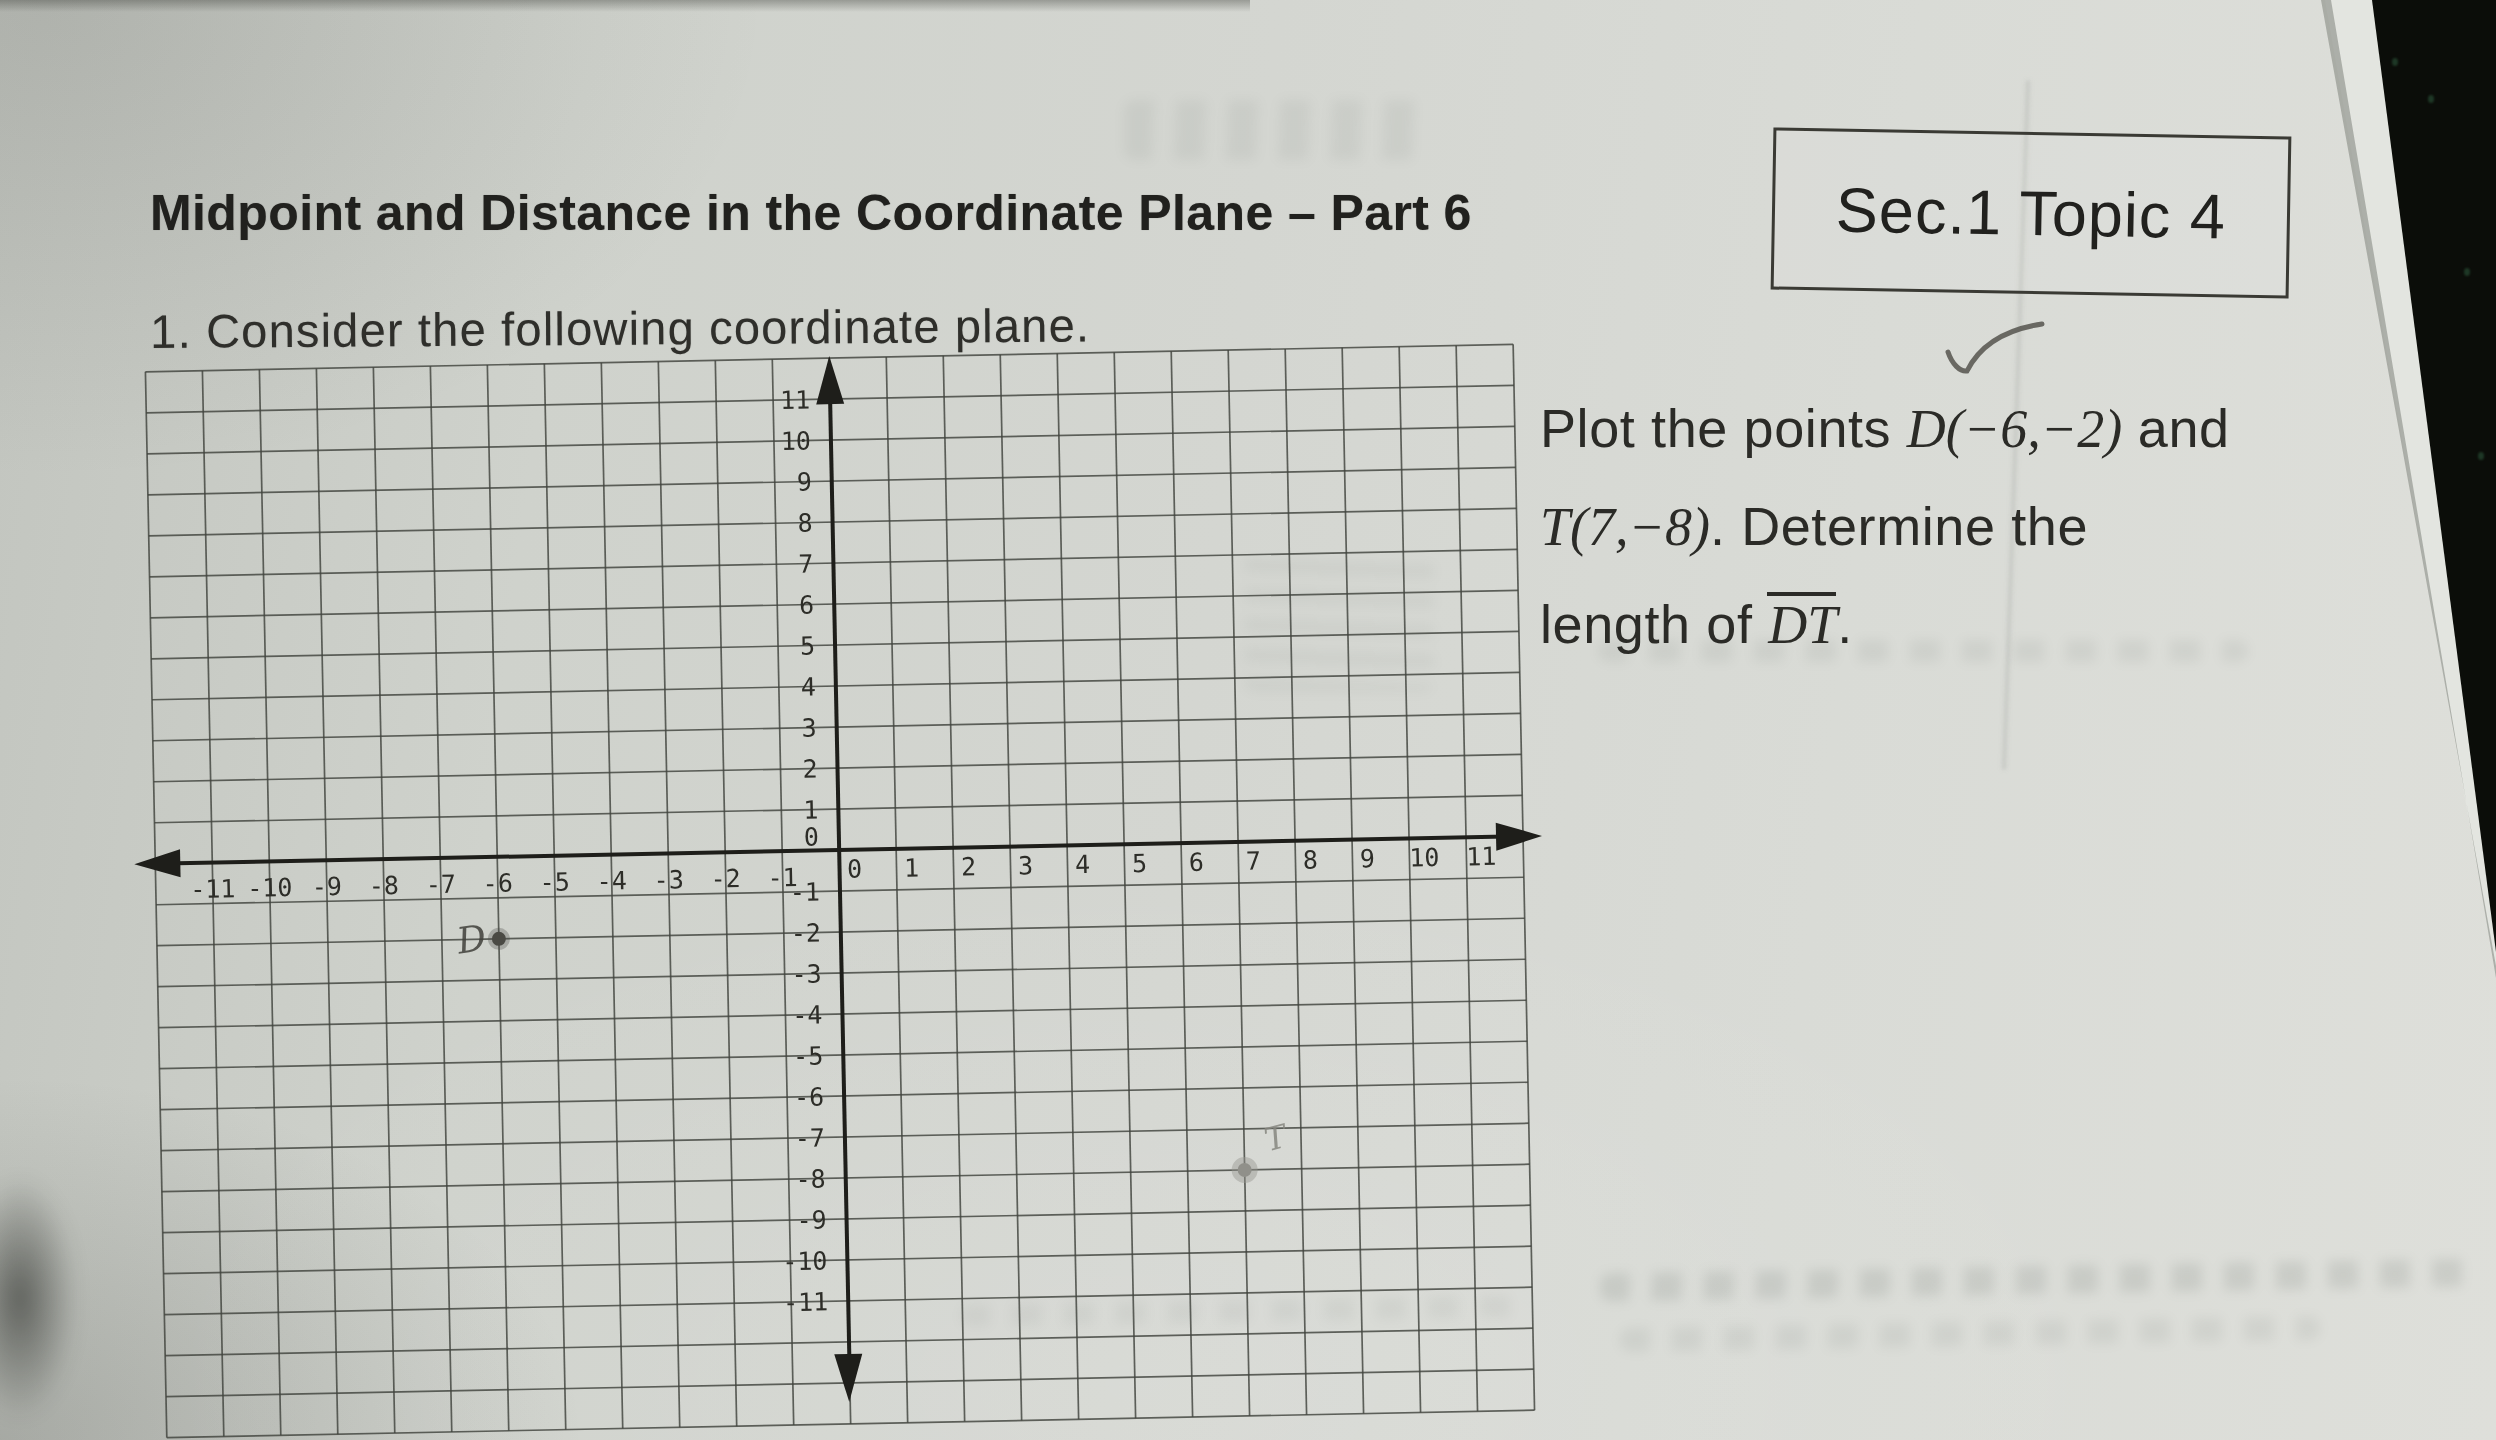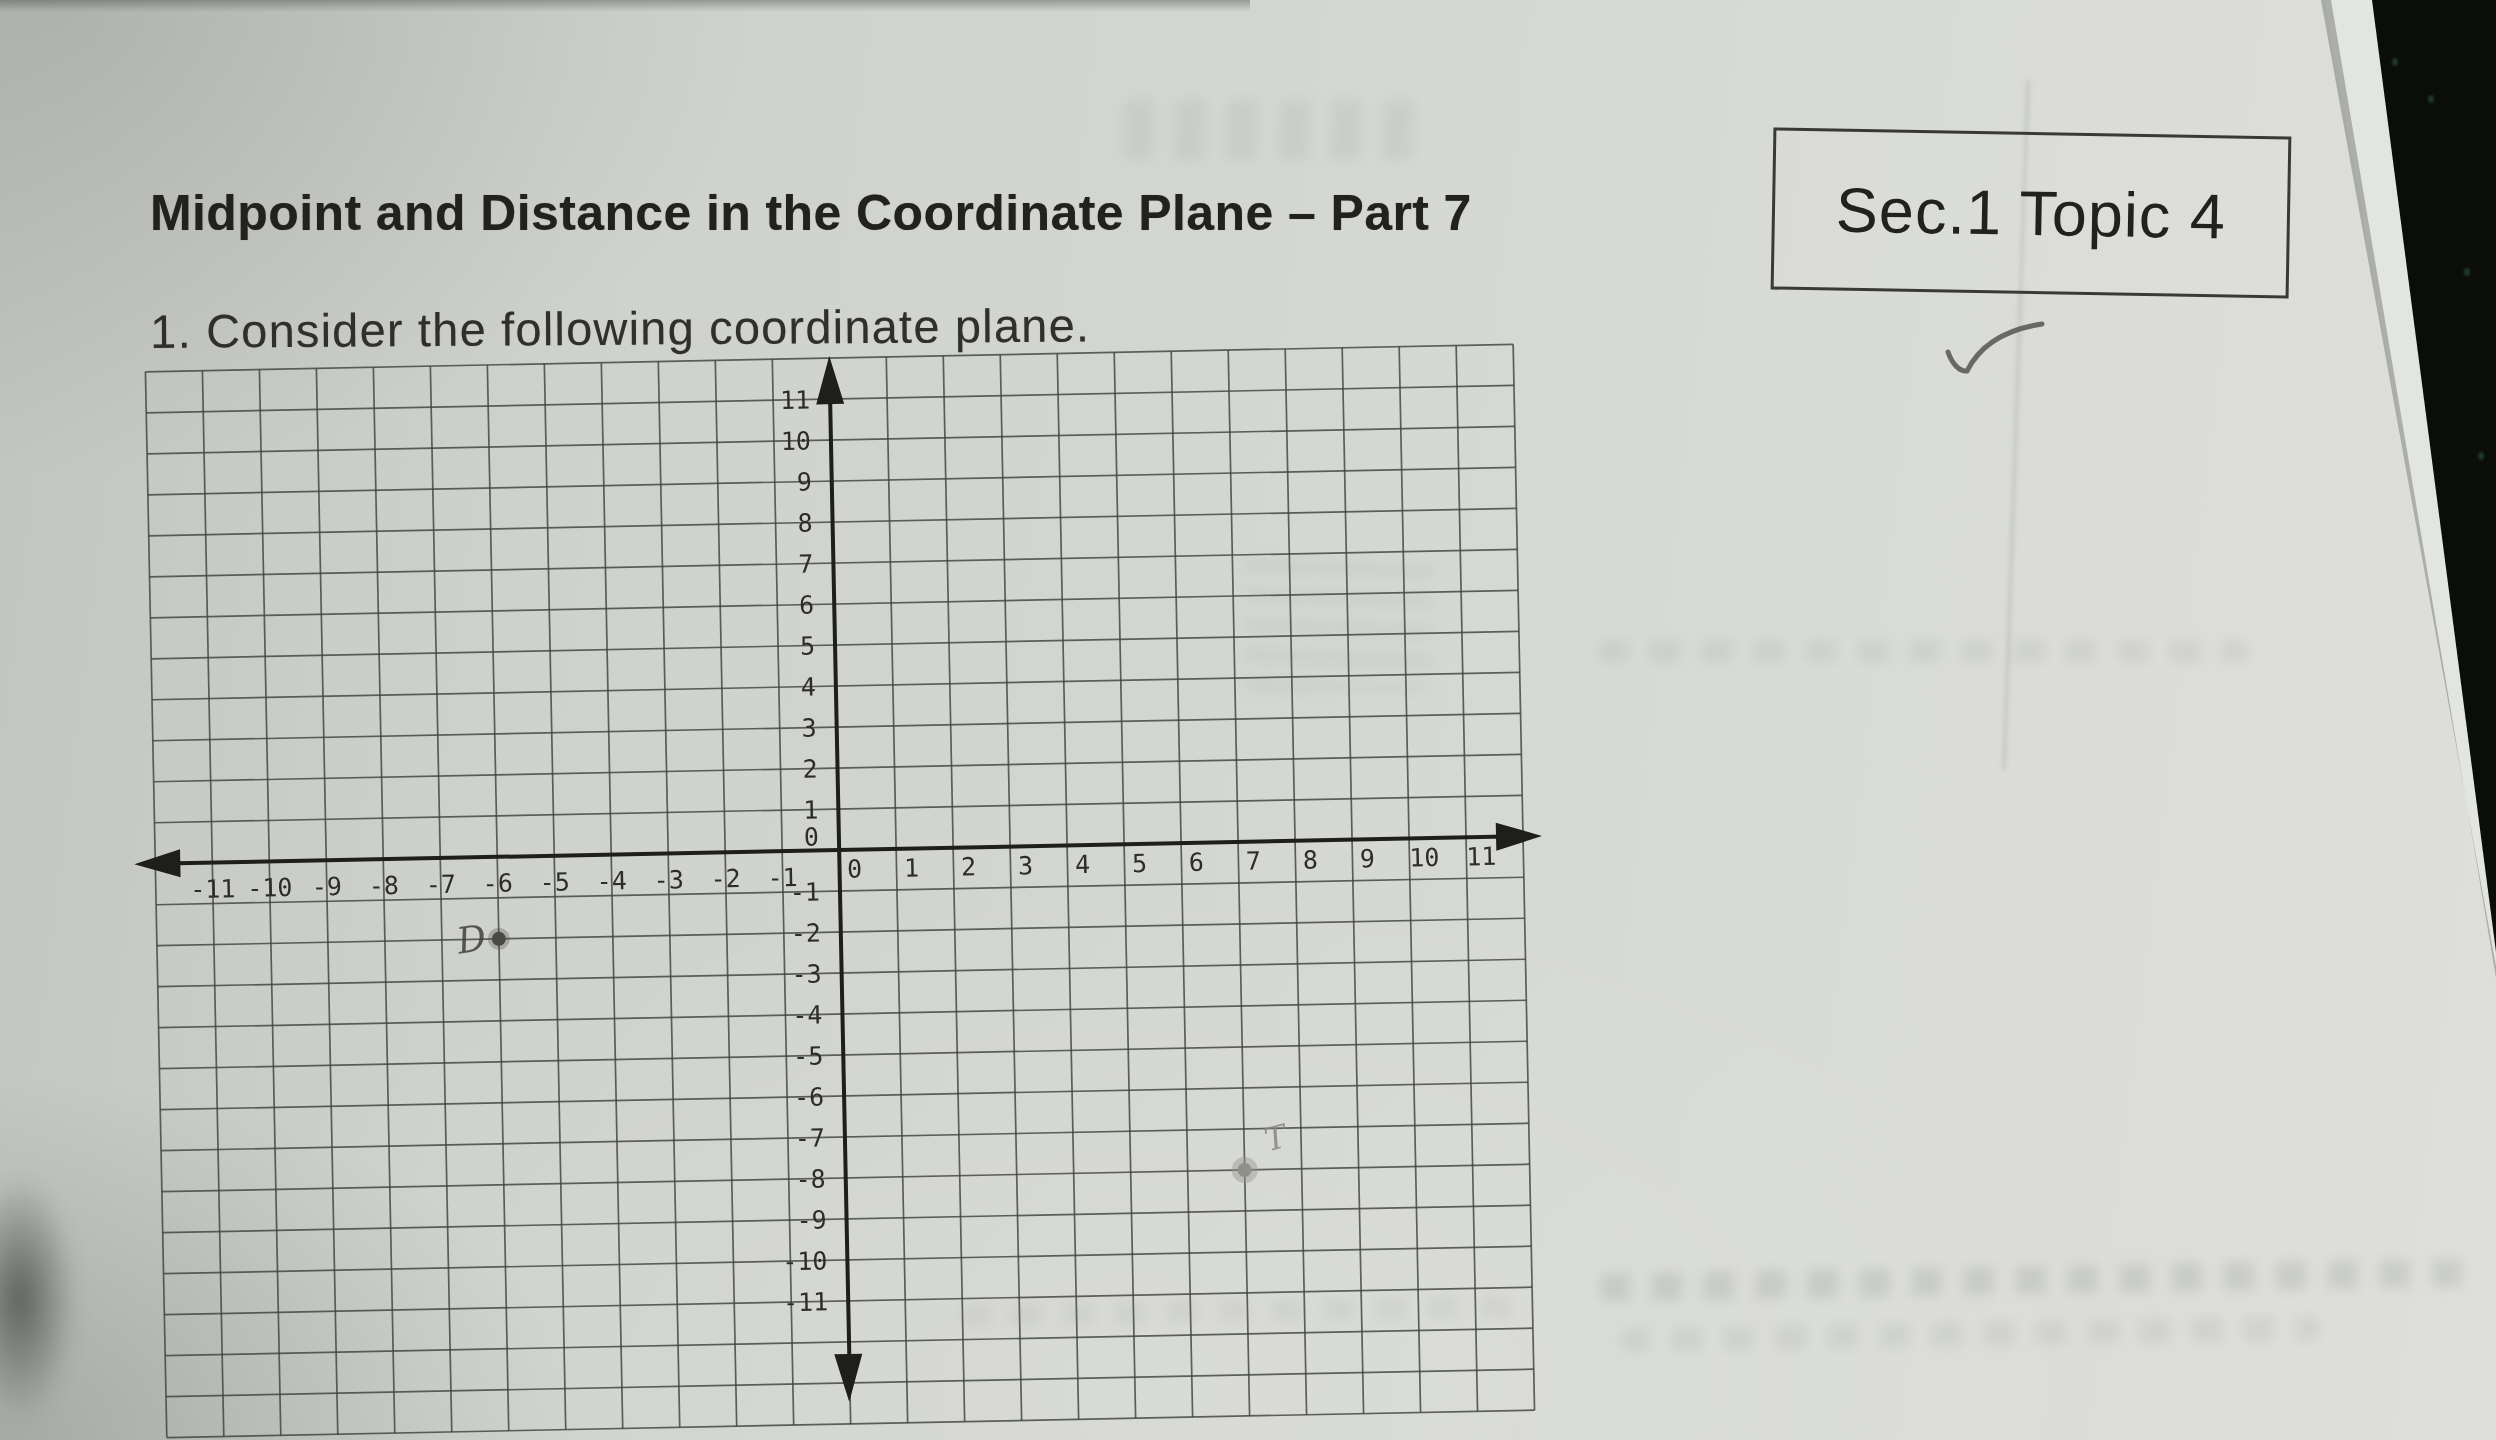--- a/index.html
+++ b/index.html
@@ -85,26 +85,31 @@
   <div class="shadow-blob"></div>
   <div class="crease"></div>
 
   <div class="smudge sm-h" style="left:1124px;top:100px;width:300px;height:60px;opacity:.14;"></div>
   <div class="smudge sm-v" style="left:1244px;top:552px;width:190px;height:140px;opacity:.12;"></div>
   <div class="smudge sm-h" style="left:1598px;top:640px;width:650px;height:22px;opacity:.16;"></div>
   <div class="smudge sm-h" style="left:1600px;top:1266px;width:868px;height:28px;opacity:.26;transform:rotate(-1deg);"></div>
   <div class="smudge sm-h" style="left:1620px;top:1322px;width:700px;height:24px;opacity:.16;transform:rotate(-1deg);"></div>
   <div class="smudge sm-h" style="left:960px;top:1300px;width:560px;height:22px;opacity:.12;transform:rotate(-1deg);"></div>
 
-  <div class="title">Midpoint and Distance in the Coordinate Plane – Part 7</div>
+  <div class="title">Midpoint and Distance in the Coordinate Plane – Part 6</div>
   <div class="badge">
     <span>Sec.1 Topic 4</span>
   </div>
   <div class="question">1. Consider the following coordinate plane.</div>
 
+  <div class="instructions">
+    <div class="iline"><span>Plot the points </span><span class="math">D(−6,−2)</span><span> and</span></div>
+    <div class="iline"><span class="math">T(7,−8)</span><span>. Determine the</span></div>
+    <div class="iline"><span>length of </span><span class="math ol">DT</span><span>.</span></div>
+  </div>
 
   <svg class="checkmark" width="110" height="64" viewBox="0 0 110 64">
     <path d="M6,32 C10,44 18,52 25,51 C37,27 60,10 100,4" fill="none" stroke="#55544d" stroke-width="5" stroke-linecap="round" opacity=".85"></path>
   </svg>
 
   <div class="plane-wrap">
     <svg id="plane" width="1450" height="1080" viewBox="0 0 1450 1080">
         <line x1="41" y1="6" x2="41" y2="1072" class="gl"></line>
         <line x1="98" y1="6" x2="98" y2="1072" class="gl"></line>
         <line x1="155" y1="6" x2="155" y2="1072" class="gl"></line>

